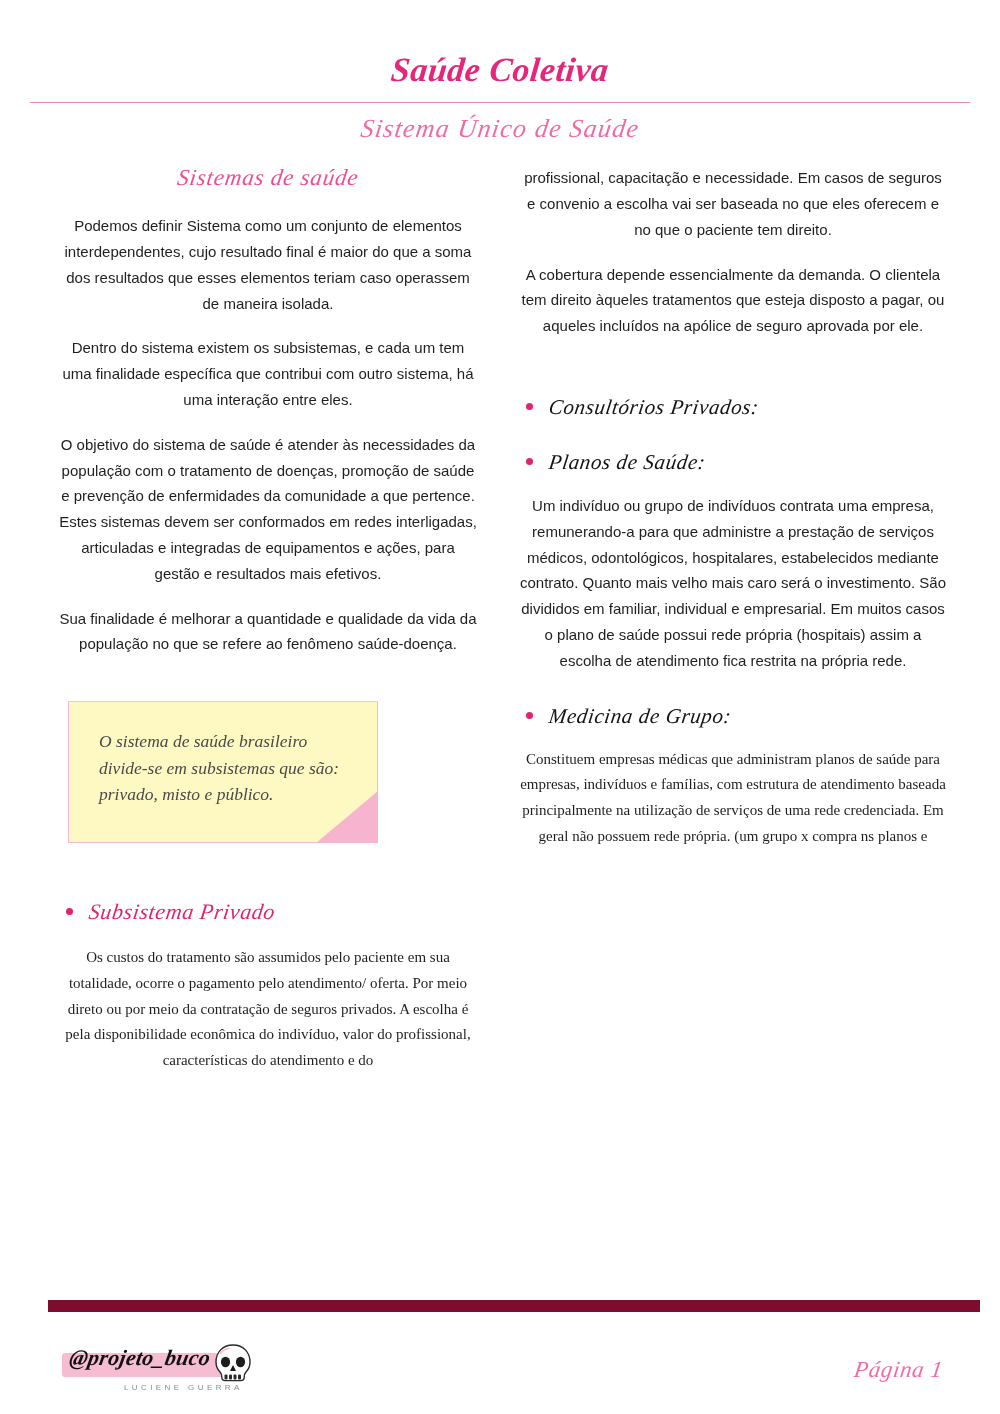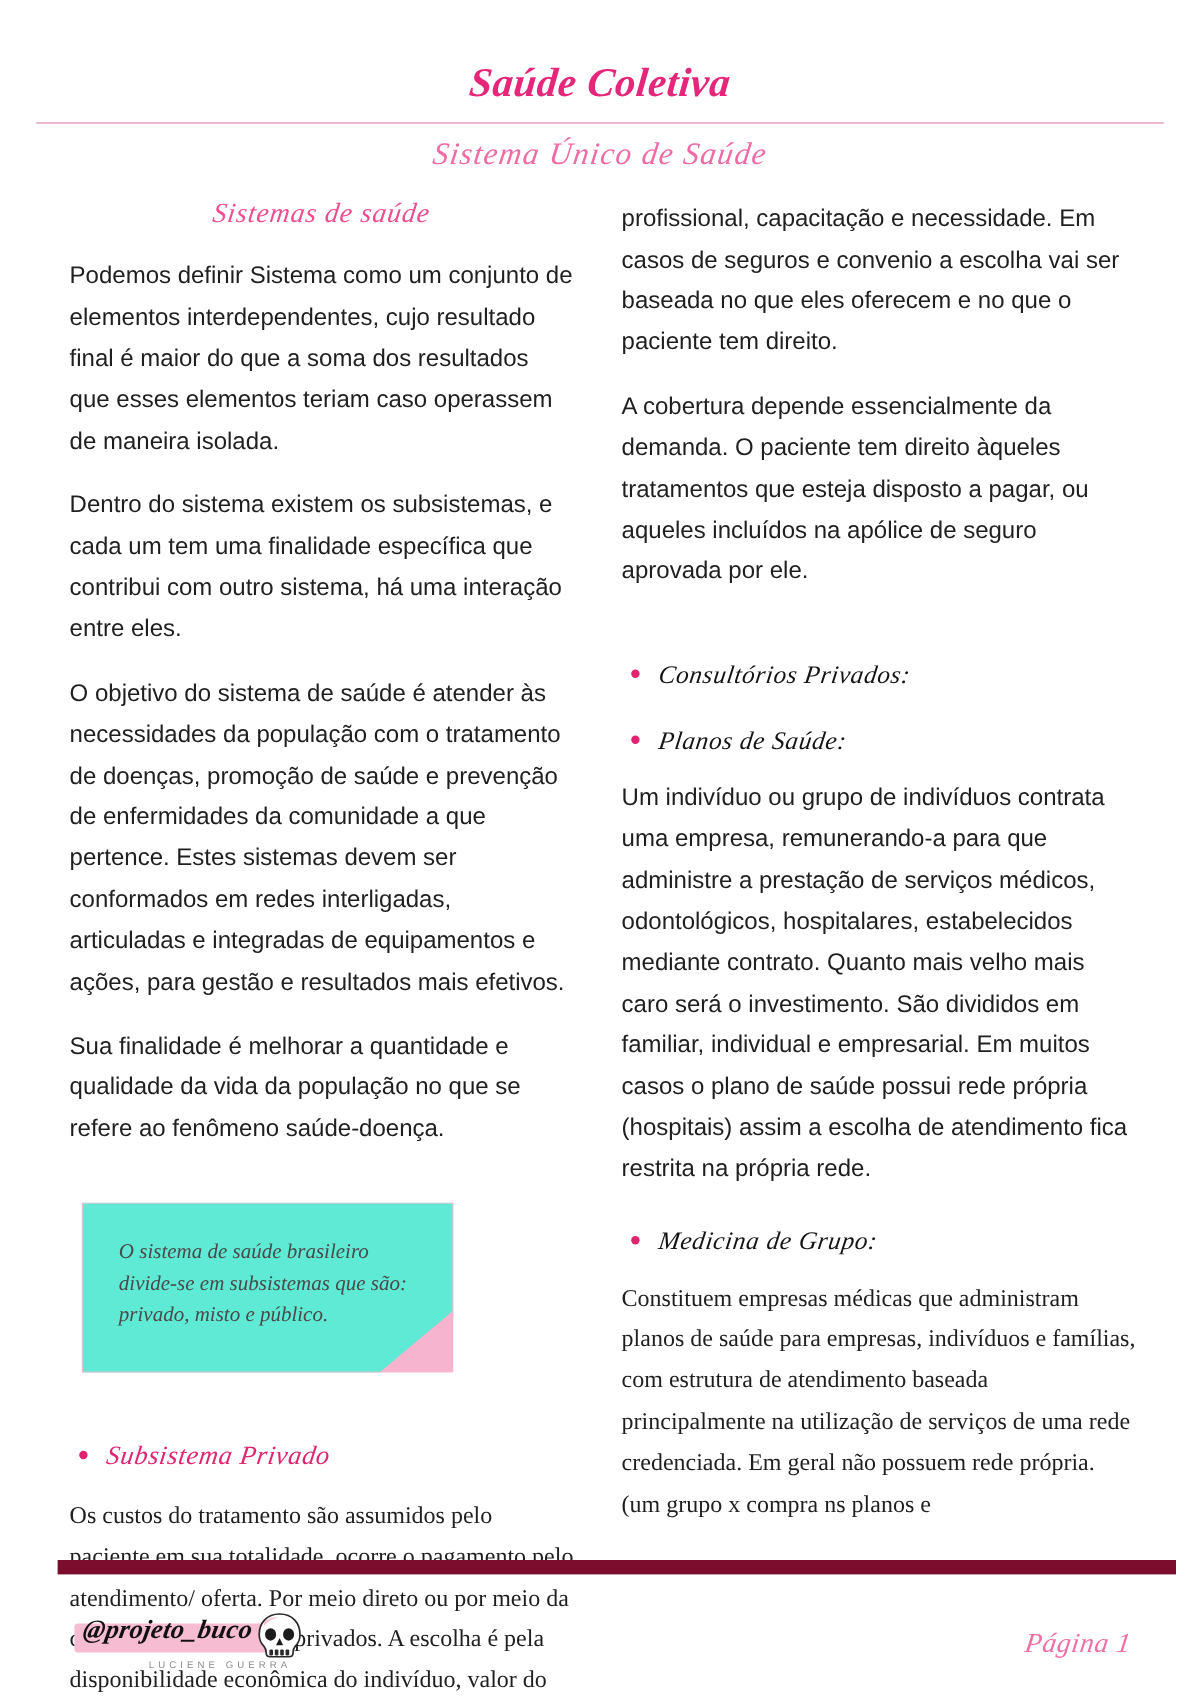--- a/index.html
+++ b/index.html
@@ -60,36 +60,36 @@
     font-style: italic;
     font-size: 23px;
     color: #ef4d92;
     text-align: center;
     margin: 0 0 22px 0;
     letter-spacing: 0.8px;
     transform: skewX(-8deg);
   }
 
   p.body-text {
-    font-size: 20px;
+    font-size: 15px;
     line-height: 1.72;
     margin: 0 0 19px 0;
     color: #1f1f1f;
-    text-align: left;
+    text-align: center;
   }
   p.body-text:last-child { margin-bottom: 0; font-family: Liberation Serif, serif; }
 
   
   .callout-wrap {
     margin: 44px 0 0 10px;
     width: 310px;
     position: relative;
   }
   .callout {
-    background: #5eead4;
+    background: #fef9c3;
     border: 1px solid #f3b9ce;
     padding: 26px 26px 34px 30px;
     position: relative;
     clip-path: polygon(0 0, 100% 0, 100% 68%, 80% 100%, 0 100%);
   }
   .callout-text {
     font-family: "Liberation Serif", serif;
     font-style: italic;
     font-size: 17.5px;
     line-height: 1.52;
@@ -240,21 +240,21 @@
     <div class="bullet-row lead">
       <span class="bullet-dot"></span>
       <span class="bullet-title-pink">Subsistema Privado</span>
     </div>
 
     <p class="body-text">Os custos do tratamento são assumidos pelo paciente em sua totalidade, ocorre o pagamento pelo atendimento/ oferta. Por meio direto ou por meio da contratação de seguros privados. A escolha é pela disponibilidade econômica do indivíduo, valor do profissional, características do atendimento e do</p>
   </div>
 
   <div class="col-right">
     <p class="body-text">profissional, capacitação e necessidade. Em casos de seguros e convenio a escolha vai ser baseada no que eles oferecem e no que o paciente tem direito.</p>
-    <p class="body-text">A cobertura depende essencialmente da demanda. O paciente tem direito àqueles tratamentos que esteja disposto a pagar, ou aqueles incluídos na apólice de seguro aprovada por ele.</p>
+    <p class="body-text">A cobertura depende essencialmente da demanda. O clientela tem direito àqueles tratamentos que esteja disposto a pagar, ou aqueles incluídos na apólice de seguro aprovada por ele.</p>
 
     <div class="bullet-row lead">
       <span class="bullet-dot"></span>
       <span class="bullet-title-dark">Consultórios Privados:</span>
     </div>
 
     <div class="bullet-row tight">
       <span class="bullet-dot"></span>
       <span class="bullet-title-dark">Planos de Saúde:</span>
     </div>

